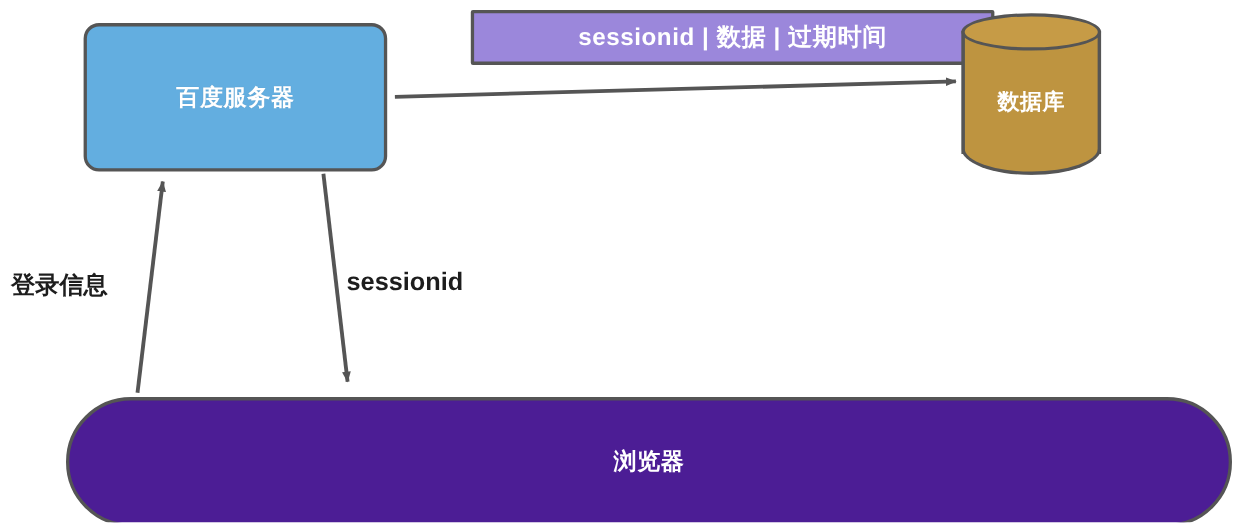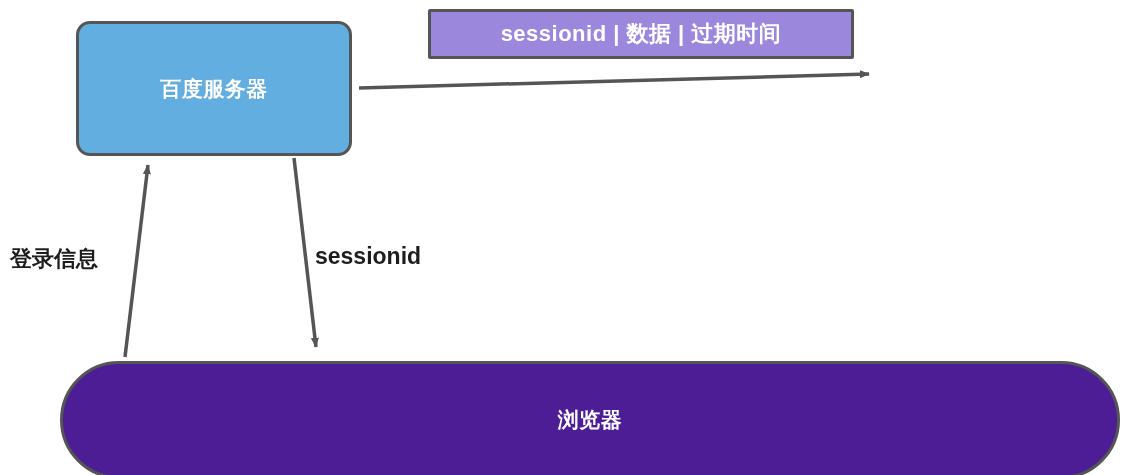--- a/index.html
+++ b/index.html
@@ -45,21 +45,21 @@
   }
   #server-node .node-label {
     font-size: 21px;
     text-shadow: 0 0 1px rgba(0,0,0,0.15);
   }
 
   
   #session-format-node {
     left: 428px;
     top: 9px;
-    width: 426px;
+    width: 476px;
     height: 50px;
     background: #9B87DB;
     border: 3px solid #555555;
     border-radius: 2px;
   }
   #session-format-node .node-label {
     font-size: 22px;
   }
 
   
@@ -183,20 +183,27 @@
   </svg>
 
   <div class="node" id="server-node">
     <span class="node-label">百度服务器</span>
   </div>
 
   <div class="node" id="session-format-node">
     <span class="node-label">sessionid | 数据 | 过期时间</span>
   </div>
 
+  <div class="node" id="database-node">
+    <span class="cyl-body"></span>
+    <span class="cyl-side-l"></span>
+    <span class="cyl-side-r"></span>
+    <span class="cyl-top"></span>
+    <span class="node-label">数据库</span>
+  </div>
 
   <div class="node" id="browser-node">
     <span class="node-label">浏览器</span>
   </div>
 
   <div class="edge-label" id="sessionid-label">sessionid</div>
   <div class="edge-label" id="login-info-label">登录信息</div>
 
 </div>
 

